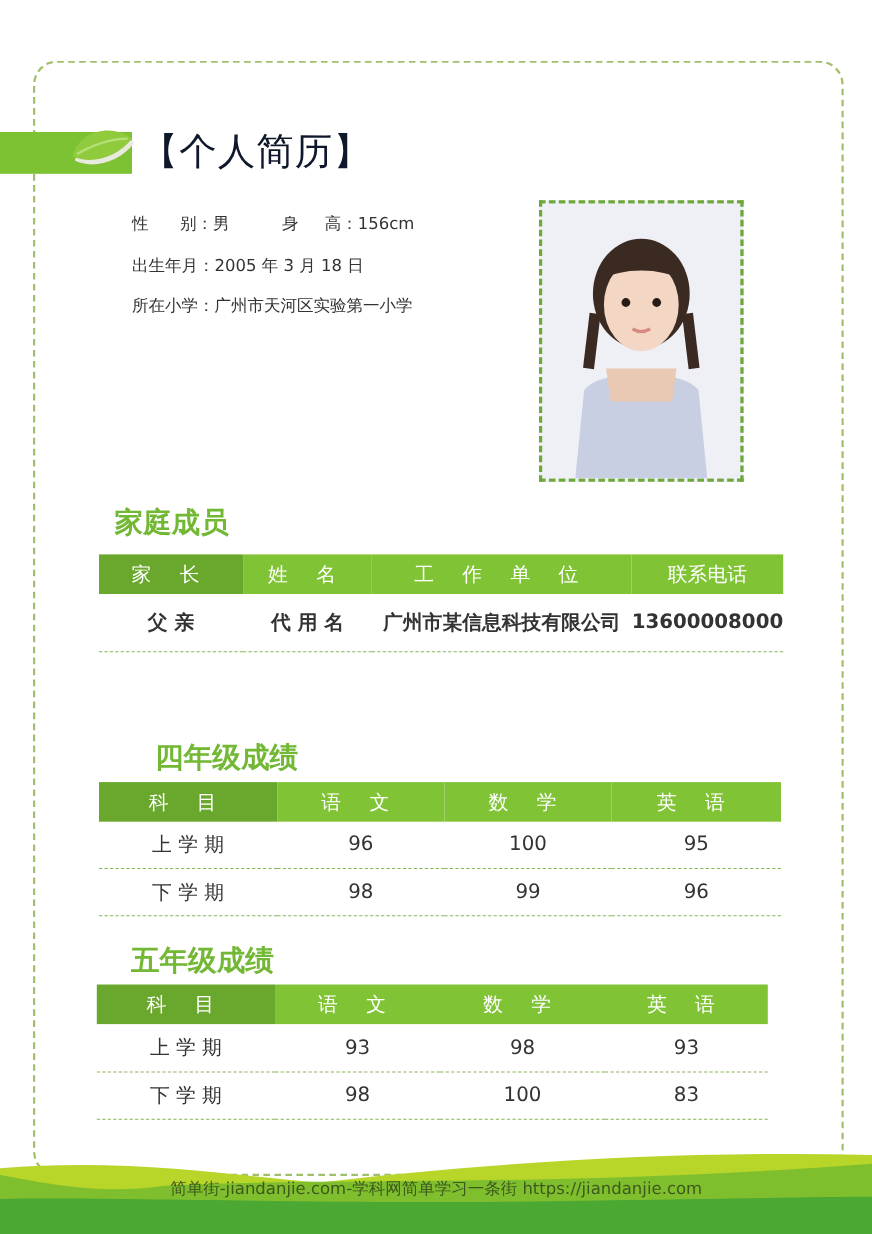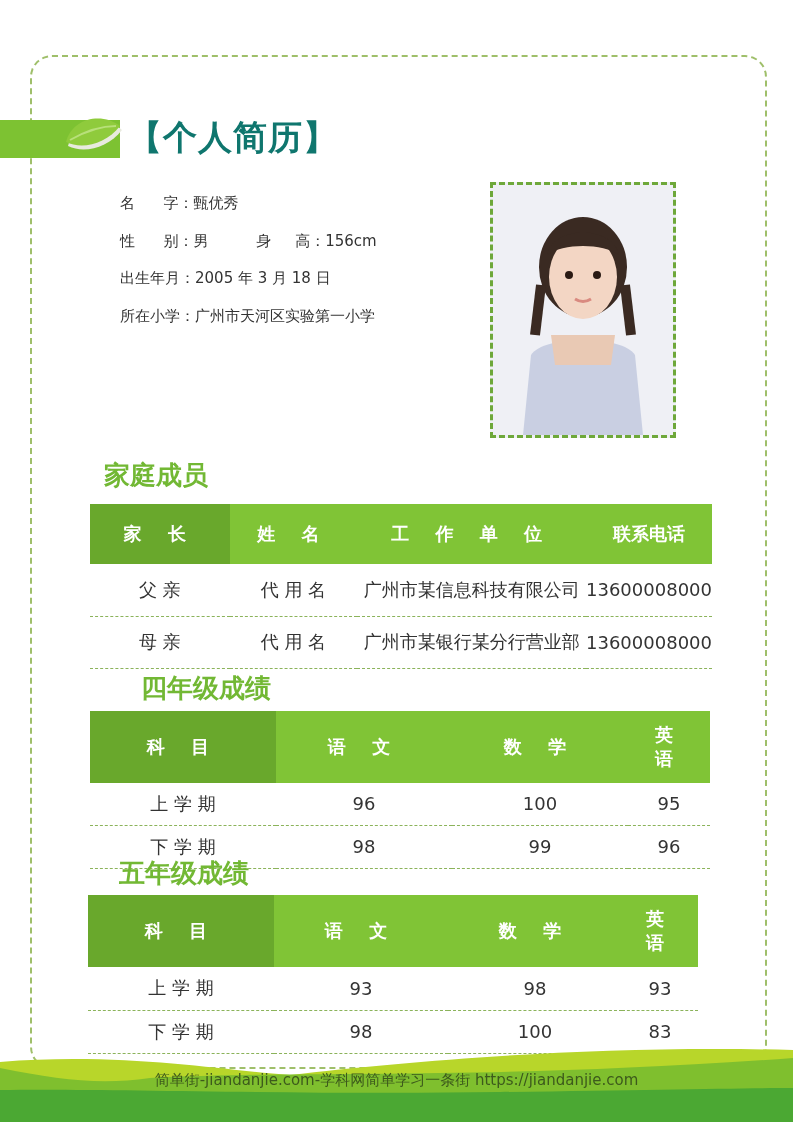--- a/index.html
+++ b/index.html
@@ -2,48 +2,47 @@
 <html><head>
 <meta charset="utf-8">
 <style>
   html, body { margin:0; padding:0; }
   body { width:793px; height:1122px; position:relative; background:#fff; overflow:hidden;
          font-family: "DejaVu Sans", "Liberation Sans", sans-serif; color:#333; }
   .frame { position:absolute; left:30px; top:55px; width:733px; height:1010px;
            border:2px dashed #9fbf6a; border-radius:22px; }
   .title-bar { position:absolute; left:0; top:120px; width:120px; height:38px; background:#7dc232; }
   .leaf { position:absolute; left:64px; top:112px; width:62px; height:46px; }
-  .title { position:absolute; left:128px; top:115px; font-size:34px; font-weight:bold; color:#0f766e; letter-spacing:1px; }
+  .title { position:absolute; left:128px; top:115px; font-size:34px; font-weight:normal; color:#0f172a; letter-spacing:1px; }
   .info { position:absolute; left:120px; top:192px; font-size:15px; color:#333; }
   .info .row { height:37.5px; line-height:22px; white-space:pre; }
   .photo { position:absolute; left:490px; top:182px; width:186px; height:256px;
            border:3px dashed #6ea83a; box-sizing:border-box; background:#eef0f4; overflow:hidden; }
   .sec-title { position:absolute; font-size:26px; font-weight:bold; color:#72b834; }
   table.t { position:absolute; border-collapse:collapse; font-size:18px; }
-  table.t th { background:#80c436; color:#fff; font-weight:bold; height:36px; padding:12px; letter-spacing:10px; }
+  table.t th { background:#80c436; color:#fff; font-weight:normal; height:36px; padding:0; letter-spacing:10px; }
   table.t th.first { background:#69a82c; }
   table.t td { text-align:center; border-bottom:1px dashed #8bb35a; padding:0; color:#333; }
   .bottom { position:absolute; left:0; top:1040px; width:793px; height:82px; }
   .footer-text { position:absolute; left:0; width:793px; top:1071px; text-align:center; font-size:15px; color:#3d5a1c; }
 </style>
 </head>
 <body>
 
 <div class="frame"></div>
 
 <div class="title-bar"></div>
 <svg class="leaf" viewBox="0 0 62 46">
   <path d="M4 34 C10 10, 40 2, 58 18 C44 36, 20 42, 4 34 Z" fill="#e8eadf"></path>
   <path d="M2 30 C8 6, 38 0, 56 14 C42 32, 18 38, 2 30 Z" fill="#8fcb3c"></path>
   <path d="M6 28 C20 20, 36 14, 52 14" stroke="#b8e07a" stroke-width="2" fill="none"></path>
 </svg>
 <div class="title">【个人简历】</div>
 
 <div class="info">
-  <div class="row"><span>名      字：</span><span>甄优秀</span></div>
   <div class="row"><span>性      别：</span><span>男          身     高：156cm</span></div>
   <div class="row"><span>出生年月：</span><span>2005 年 3 月 18 日</span></div>
   <div class="row"><span>所在小学：</span><span>广州市天河区实验第一小学</span></div>
 </div>
 
 <div class="photo">
   <svg width="180" height="250" viewBox="0 0 180 250">
     <rect width="180" height="250" fill="#eff0f5"></rect>
     <path d="M30 250 L38 170 C50 150, 130 150, 142 170 L150 250 Z" fill="#c9cfe2"></path>
     <path d="M58 150 L62 180 L118 180 L122 150 Z" fill="#e9c9b4"></path>
@@ -60,30 +59,24 @@
 
 <div class="sec-title" style="left:104px; top:458px;">家庭成员</div>
 <table class="t" style="left:90px; top:504px; width:622px;">
   <tbody>
       <tr>
     <th class="first" style="width:132px;">家 长</th>
     <th style="width:118px;">姓  名</th>
     <th style="width:238px;">工 作 单 位</th>
     <th style="letter-spacing:0;">联系电话</th>
   </tr>
-  <tr style="height:52px;">
+  <tr style="height:52px;font-weight:bold;">
     <td>父  亲</td>
     <td>代 用 名</td>
     <td>广州市某信息科技有限公司</td>
-    <td>13600008000</td>
-  </tr>
-  <tr style="height:52px;">
-    <td>母  亲</td>
-    <td>代 用 名</td>
-    <td>广州市某银行某分行营业部</td>
     <td>13600008000</td>
   </tr>
 </tbody>
   </table>
 
 <div class="sec-title" style="left:98px; top:671px;margin-left:43px;">四年级成绩</div>
 <table class="t" style="left:90px; top:711px; width:620px;">
   <tbody>
       <tr>
     <th class="first" style="width:162px;">科 目</th>

